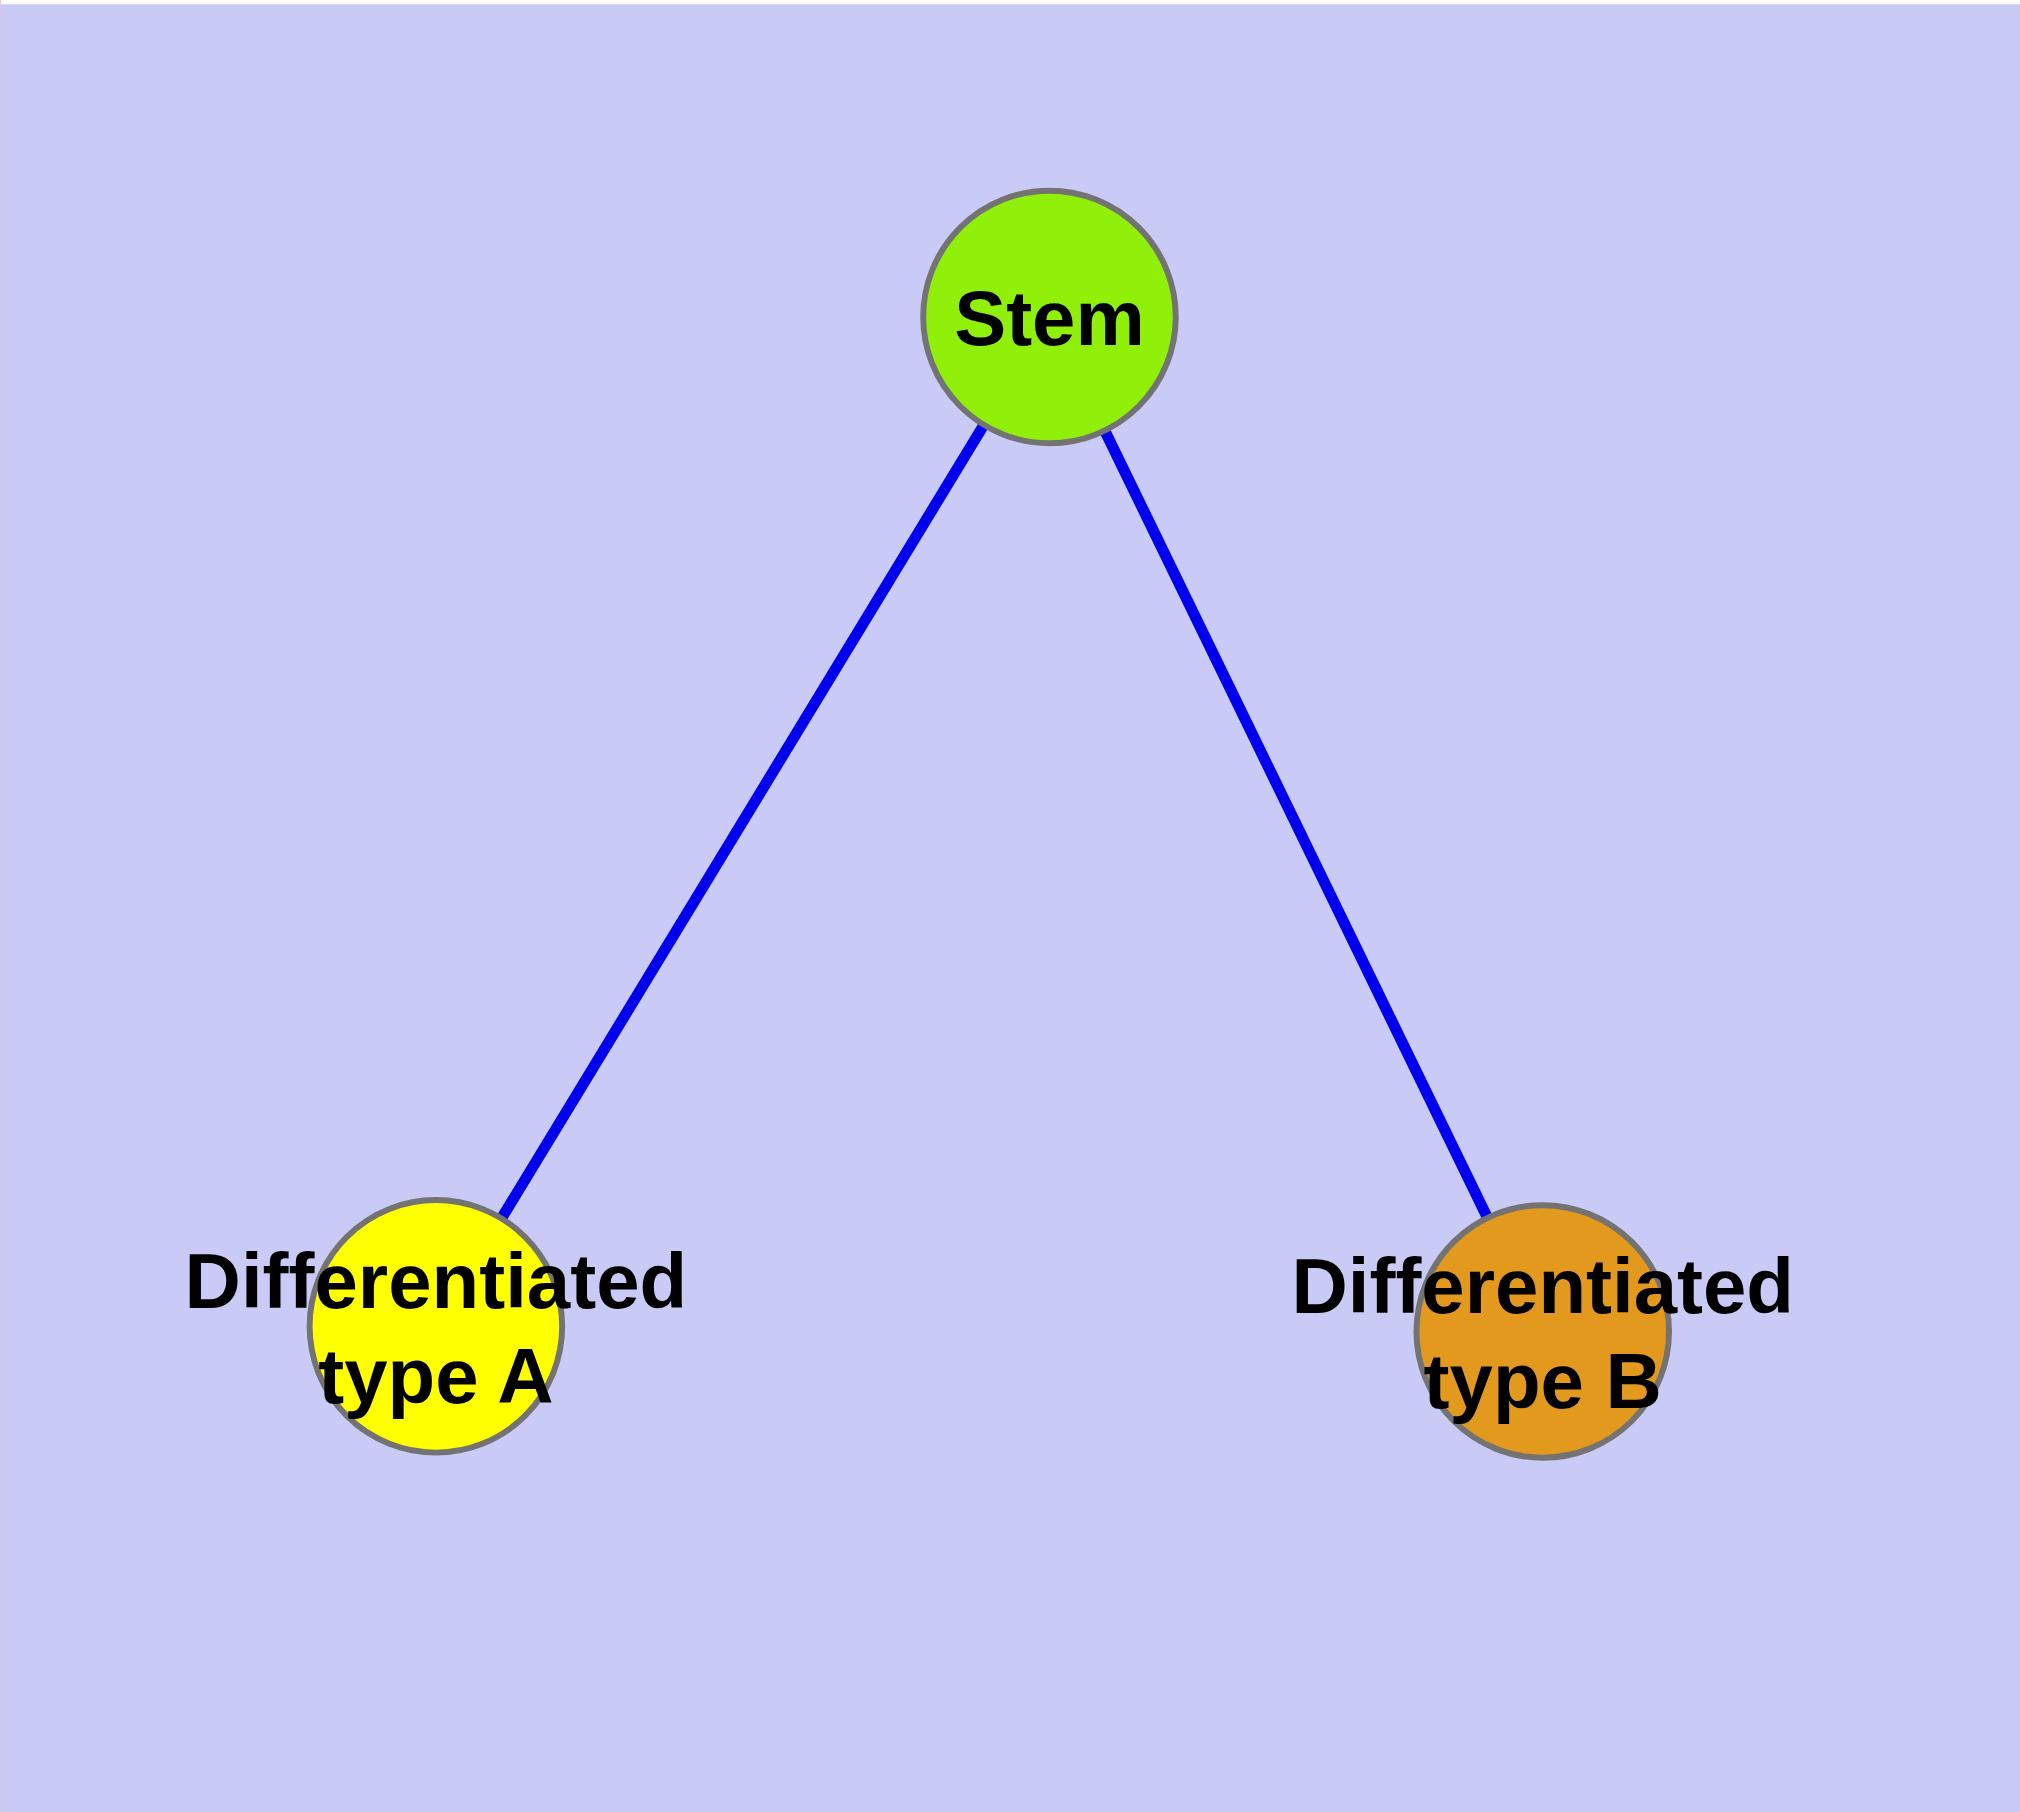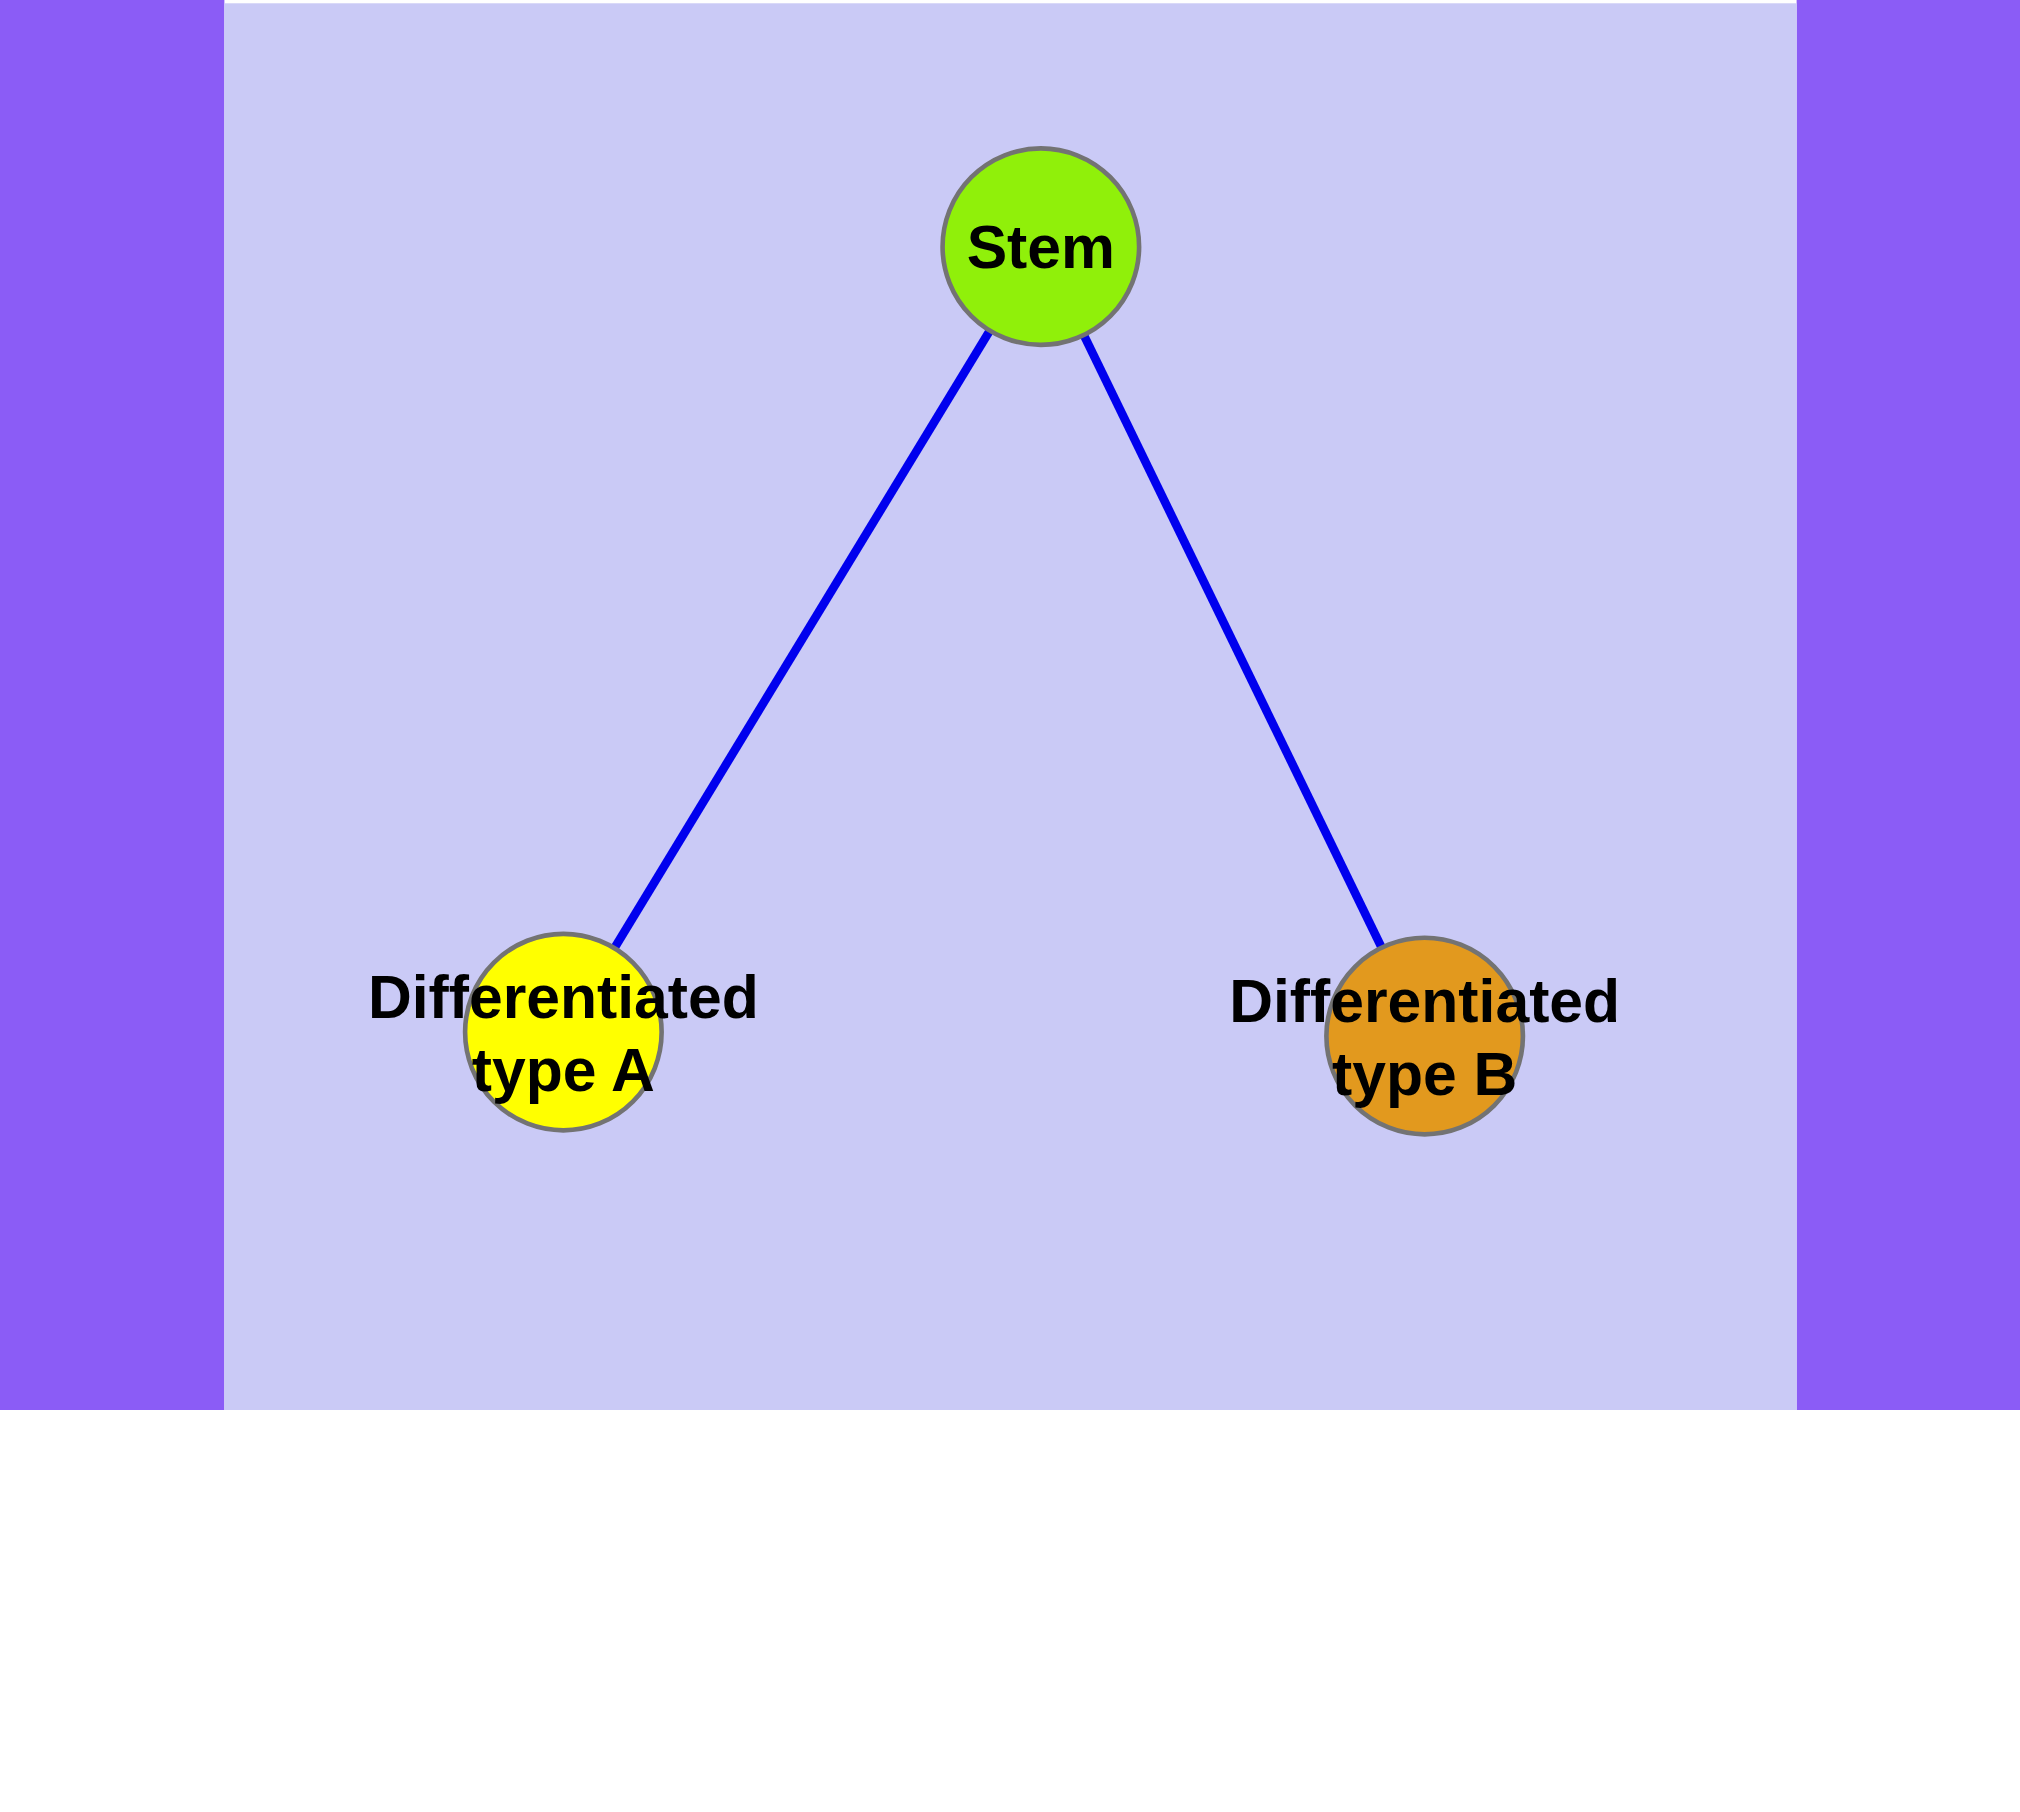--- a/index.html
+++ b/index.html
@@ -2,22 +2,22 @@
 <html style="font-size:13.6px"><head>
 <meta charset="utf-8">
 <style>
   html, body {
     margin: 0;
     padding: 0;
   }
   .page {
     position: relative;
     width: 2021px;
-    height: 1410px;
-    background: #8b5cf6;
+    height: 1812px;
+    background: #b91c1c;
     overflow: hidden;
   }
   .page svg {
     display: block;
     width: 100%;
     height: 100%;
   }
   .node-label {
     font-family: "Liberation Sans", sans-serif;
     font-weight: bold;

